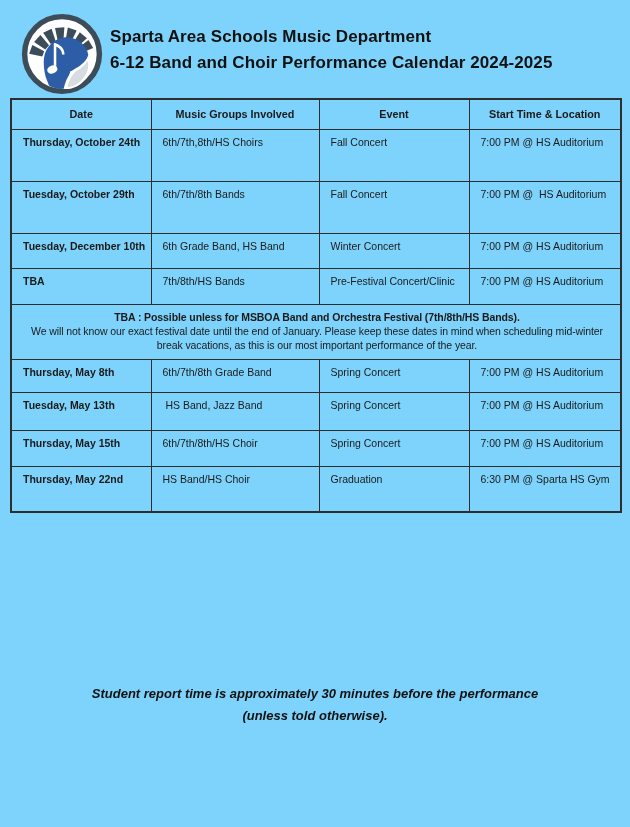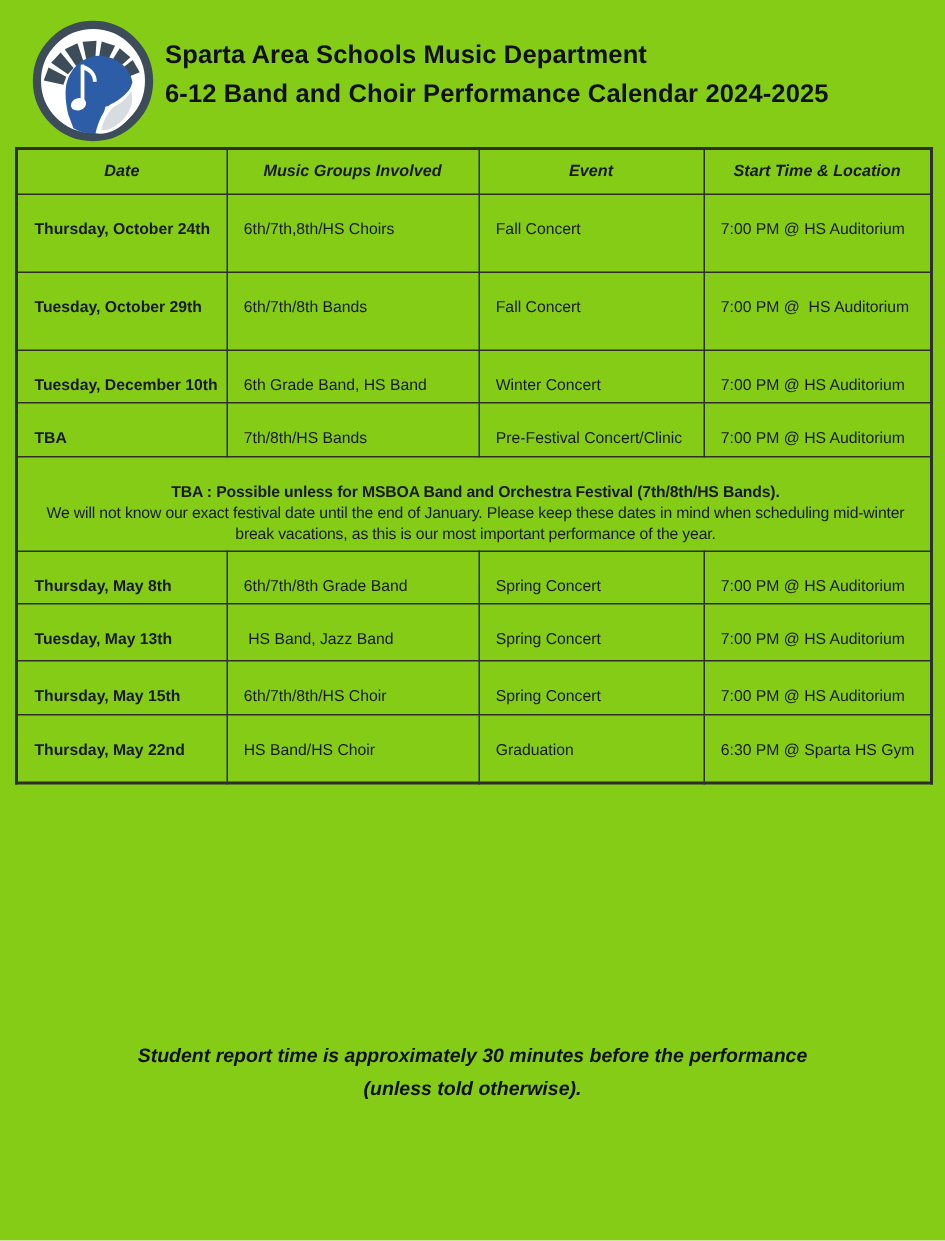--- a/index.html
+++ b/index.html
@@ -6,21 +6,21 @@
   html, body { background: #ffffff; }
   body {
     font-family: "Liberation Sans", "DejaVu Sans", sans-serif;
     color: #1a1a1a;
     -webkit-font-smoothing: antialiased;
   }
   .page {
     position: relative;
     width: 630px;
     height: 827px;
-    background: #84cc16;
+    background: #7dd3fc;
     overflow: hidden;
   }
 
   
   .doc-header {
     display: flex;
     align-items: center;
     padding: 9px 0 0 20px;
     height: 98px;
   }
@@ -41,30 +41,29 @@
     width: 610px;
     border-collapse: collapse;
     table-layout: fixed;
     border: 2px solid #2e2e2e;
   }
   table.calendar td, table.calendar th {
     border: 1px solid #2e2e2e;
     font-size: 10.5px;
     line-height: 14px;
     vertical-align: top;
-    padding: 16px 9px 4px 11px;
+    padding: 5px 9px 4px 11px;
     overflow: hidden;
   }
   table.calendar th {
     font-weight: bold;
     text-align: center;
     vertical-align: middle;
     padding: 4px 4px;
     font-size: 10.8px;
-    font-style: italic;
   }
   td.date-cell { font-weight: bold; white-space: nowrap; }
   td.groups-cell, td.time-cell { white-space: pre-wrap; }
   td.time-cell .b { font-weight: bold; }
   td.note-cell {
     text-align: center;
     vertical-align: middle;
     padding: 5px 18px;
     line-height: 14.5px;
     letter-spacing: -0.1px;

